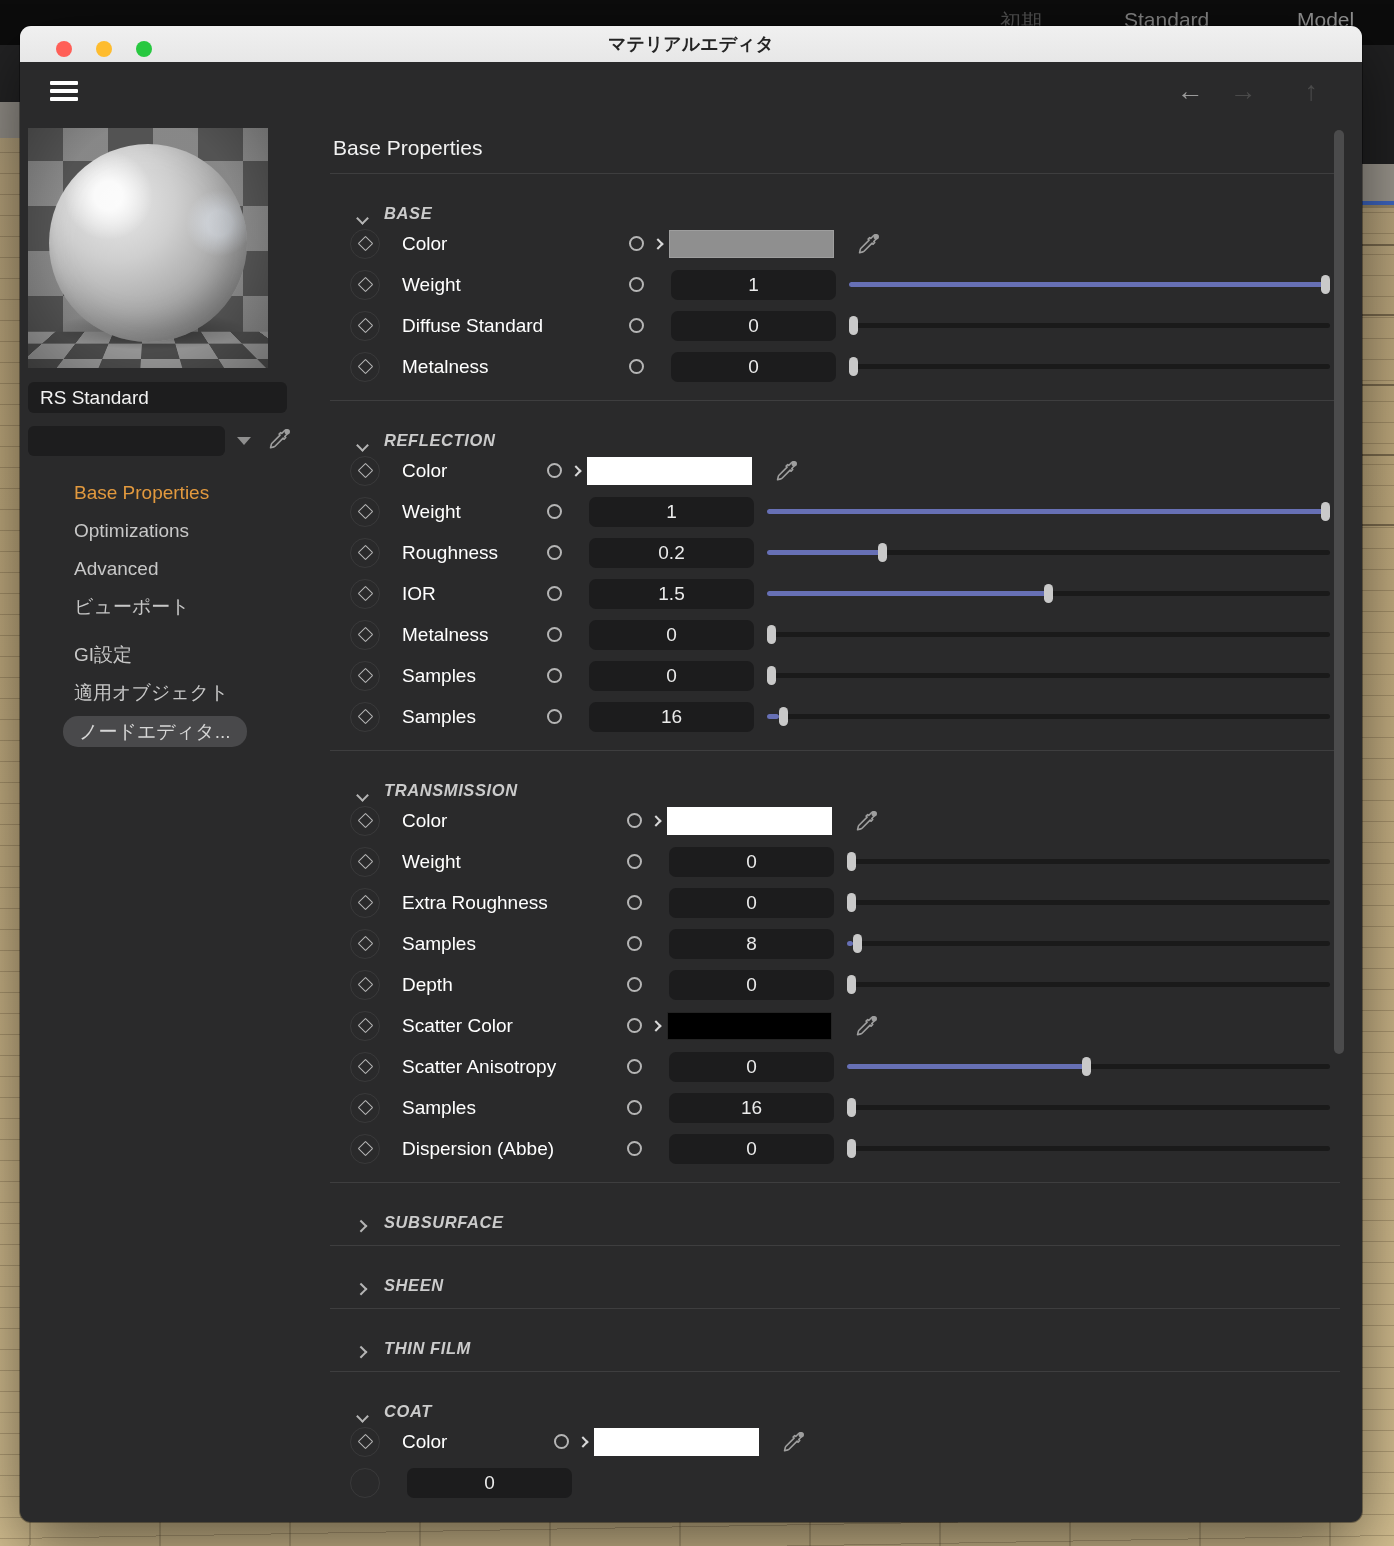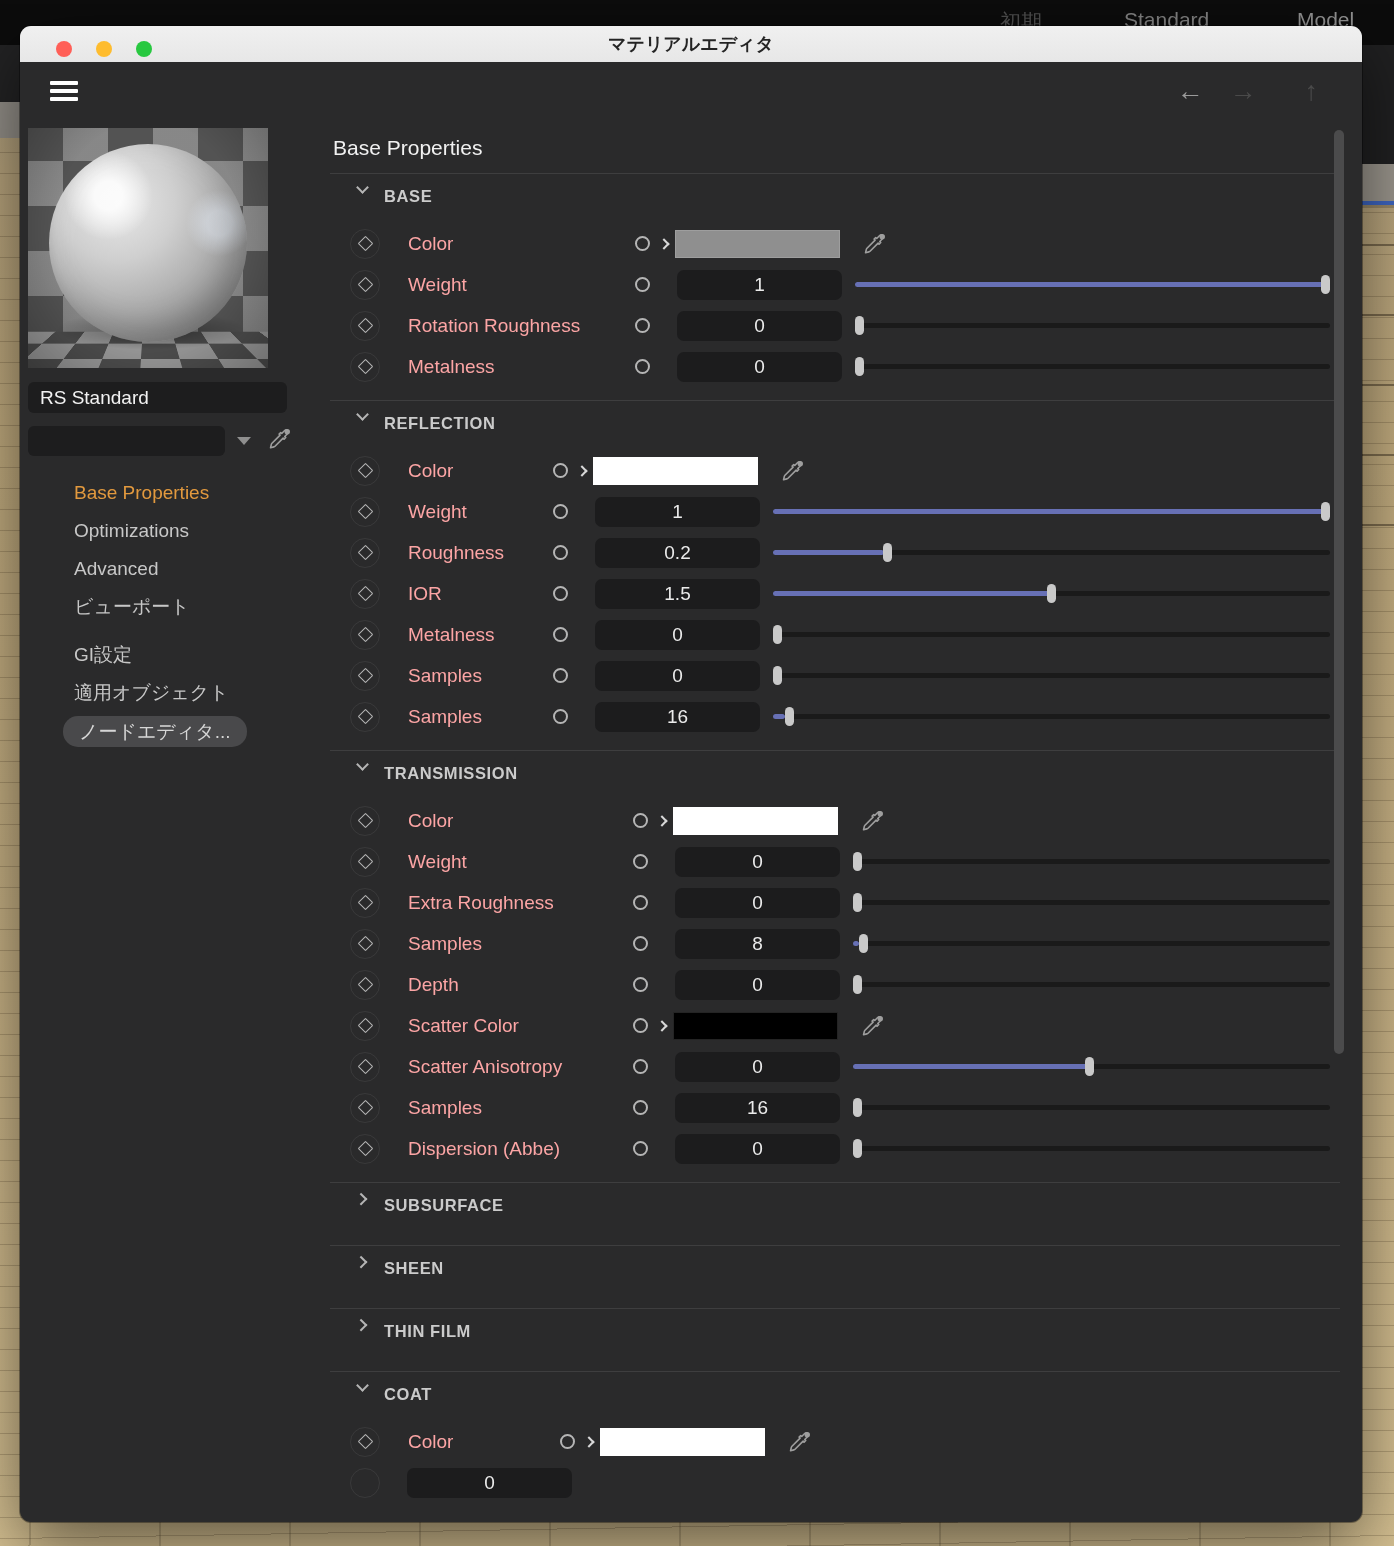--- a/index.html
+++ b/index.html
@@ -80,32 +80,32 @@
   .nav-item.active { color:#e2993e; }
   .nav-item.gap-before { margin-top:10px; }
   .nav-item.pill { margin-left:35px; background:#49494b; border-radius:15px; padding:0 16px;
     height:31px; margin-top:4px; color:#d6d6d6; }
 
   
   .panel { flex:1; padding:16px 22px 0 20px; }
   .panel-title { font-size:21px; color:#f1f1f1; font-weight:400; padding-left:3px; }
   .sep { height:1px; background:#3e3e3f; margin-top:13px; }
 
-  .section-header { display:flex; align-items:flex-start; margin-top:13px; height:36px; cursor:pointer; }
+  .section-header { display:flex; align-items:flex-end; margin-top:13px; height:36px; cursor:pointer;font-style:italic; }
   .chev { width:9px; height:9px; border-right:2px solid #b5b5b5; border-bottom:2px solid #b5b5b5;
     margin-left:28px; flex:none; }
   .chev.down { transform:rotate(45deg); margin-top:-4px; }
   .chev.right { transform:rotate(-45deg) translateY(-2px); }
   .section-label { margin-left:17px; font-size:16.5px; font-weight:700; letter-spacing:.6px; color:#cbcbcb; }
 
   .prow { display:flex; align-items:center; height:41px; }
   .dwrap { width:30px; height:30px; margin-left:20px; flex:none; border-radius:50%;
     border:1px solid rgba(255,255,255,.07); display:flex; align-items:center; justify-content:center; }
   .diamond { width:11px; height:11px; border:1.6px solid #b5b5b5; transform:rotate(45deg); border-radius:1px; }
-  .plabel { margin-left:28px; font-size:19px; color:#fca5a5; flex:none; }
+  .plabel { margin-left:22px; font-size:19px; color:#ffffff; flex:none; }
   .sec-base .plabel { width:227px; } .sec-reflection .plabel { width:145px; }
   .sec-transmission .plabel { width:225px; } .sec-coat .plabel { width:152px; }
   .port { width:15px; height:15px; border:2px solid #b5b5b5; border-radius:50%; flex:none; }
   .mini-chev { width:8px; height:8px; border-right:2.2px solid #d9d9d9; border-top:2.2px solid #d9d9d9;
     transform:rotate(45deg); margin-left:10px; flex:none; }
   .swatch { width:165px; height:28px; margin-left:7px; flex:none; border:1px solid rgba(255,255,255,.14); }
   .picker-slot { margin-left:22px; flex:none; display:flex; align-items:center; }
   .vfield { width:165px; height:30px; margin-left:27px; flex:none; background:#1c1c1d; border-radius:7px;
     color:#ebebeb; font-size:19px; display:flex; align-items:center; justify-content:center; }
   .slider { position:relative; flex:1; height:20px; margin:0 10px 0 13px; }
@@ -224,21 +224,21 @@
               <span class="slider" style="--pos: 1;">
                 <span class="track"></span>
                 <span class="fill"></span>
                 <span class="handle"></span>
               </span>
             </div>
             <div class="prow">
               <span class="dwrap">
                 <span class="diamond"></span>
               </span>
-              <span class="plabel">Rotation Roughness</span>
+              <span class="plabel">Diffuse Standard</span>
               <span class="port"></span>
               <span class="vfield">0</span>
               <span class="slider" style="--pos: 0;">
                 <span class="track"></span>
                 <span class="handle"></span>
               </span>
             </div>
             <div class="prow">
               <span class="dwrap">
                 <span class="diamond"></span>

